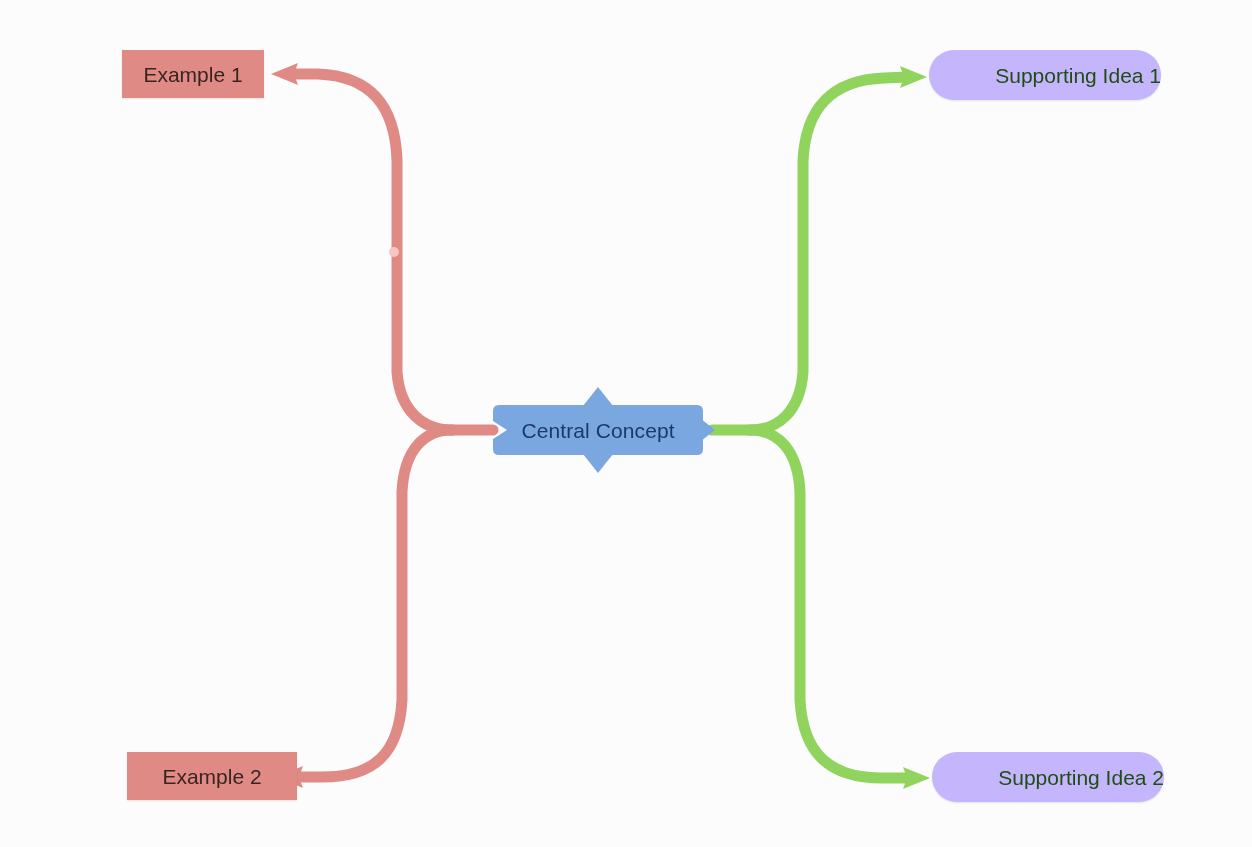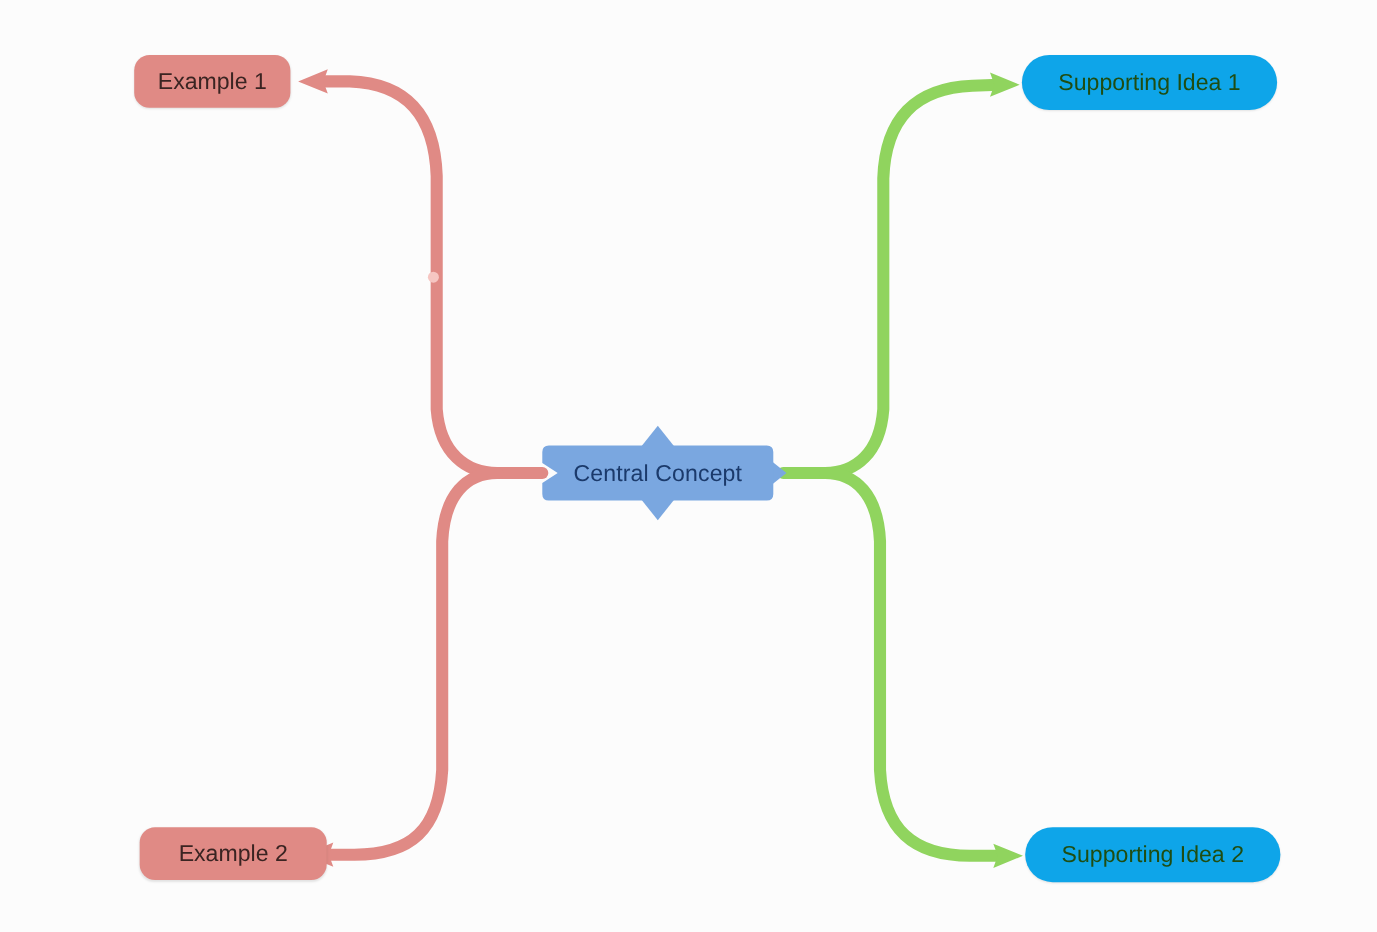--- a/index.html
+++ b/index.html
@@ -62,47 +62,48 @@
     z-index: 2;
     color: #1b3a6b;
     font-size: 21px;
     letter-spacing: 0.1px;
     text-align: right;
   }
 
   
   .node-example {
     background: #e08a85;
-    border-radius: 14px;
+    border-radius: 0;
     color: #3a2422;
     font-size: 21px;
     box-shadow: 0 1px 2px rgba(0,0,0,0.10);
     z-index: 4;
   }
   #node-example-1 {
     left: 122px;
     top: 50px;
     width: 142px;
     height: 48px;
   }
   #node-example-2 {
     left: 127px;
     top: 752px;
     width: 170px;
     height: 48px;
   }
 
   
   .node-idea {
-    background: #0ea5e9;
+    background: #c4b5fd;
     border-radius: 999px;
     color: #1f4d12;
     font-size: 21px;
     box-shadow: 0 1px 2px rgba(0,0,0,0.10);
     z-index: 4;
+    justify-content: flex-end;
   }
   #node-idea-1 {
     left: 929px;
     top: 50px;
     width: 232px;
     height: 50px;
   }
   #node-idea-2 {
     left: 932px;
     top: 752px;

